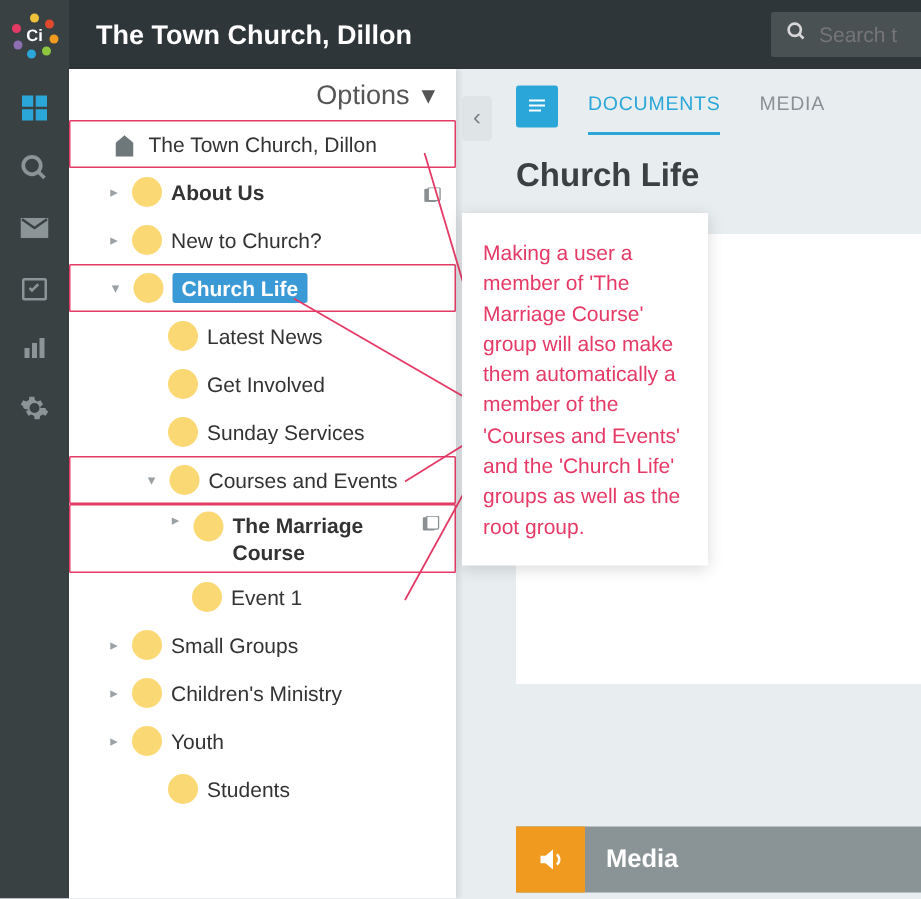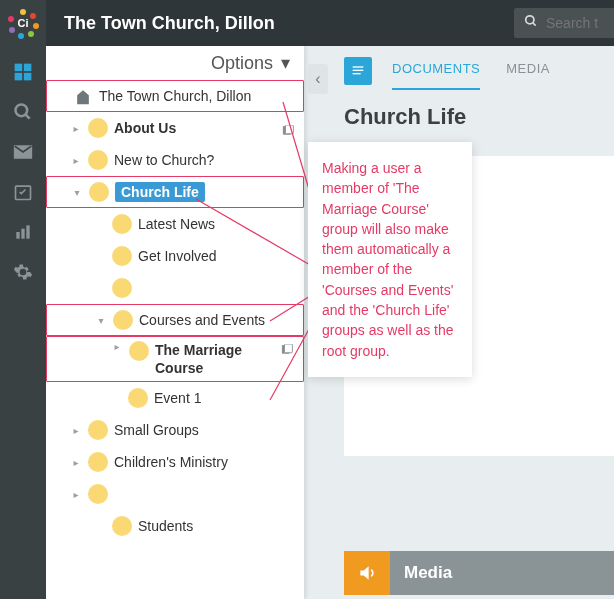--- a/index.html
+++ b/index.html
@@ -178,20 +178,21 @@
           <span class="lbl">Latest News</span>
         </div>
         <div class="node ind2">
           <span class="tw"></span>
           <span class="dot"></span>
           <span class="lbl">Get Involved</span>
         </div>
         <div class="node ind2">
           <span class="tw"></span>
           <span class="dot"></span>
+          <span class="lbl">Sunday Services</span>
         </div>
 
         <div class="node ind2 hl">
           <span class="tw open">▾</span>
           <span class="dot"></span>
           <span class="lbl">Courses and Events</span>
         </div>
 
           <div class="node ind3 hl two-line">
             <span class="tw">▸</span>
@@ -214,20 +215,21 @@
         <span class="lbl">Small Groups</span>
       </div>
       <div class="node ind1">
         <span class="tw">▸</span>
         <span class="dot"></span>
         <span class="lbl">Children's Ministry</span>
       </div>
       <div class="node ind1">
         <span class="tw">▸</span>
         <span class="dot"></span>
+        <span class="lbl">Youth</span>
       </div>
       <div class="node ind2">
         <span class="tw"></span>
         <span class="dot"></span>
         <span class="lbl">Students</span>
       </div>
 
     </div>
   </div>
 

